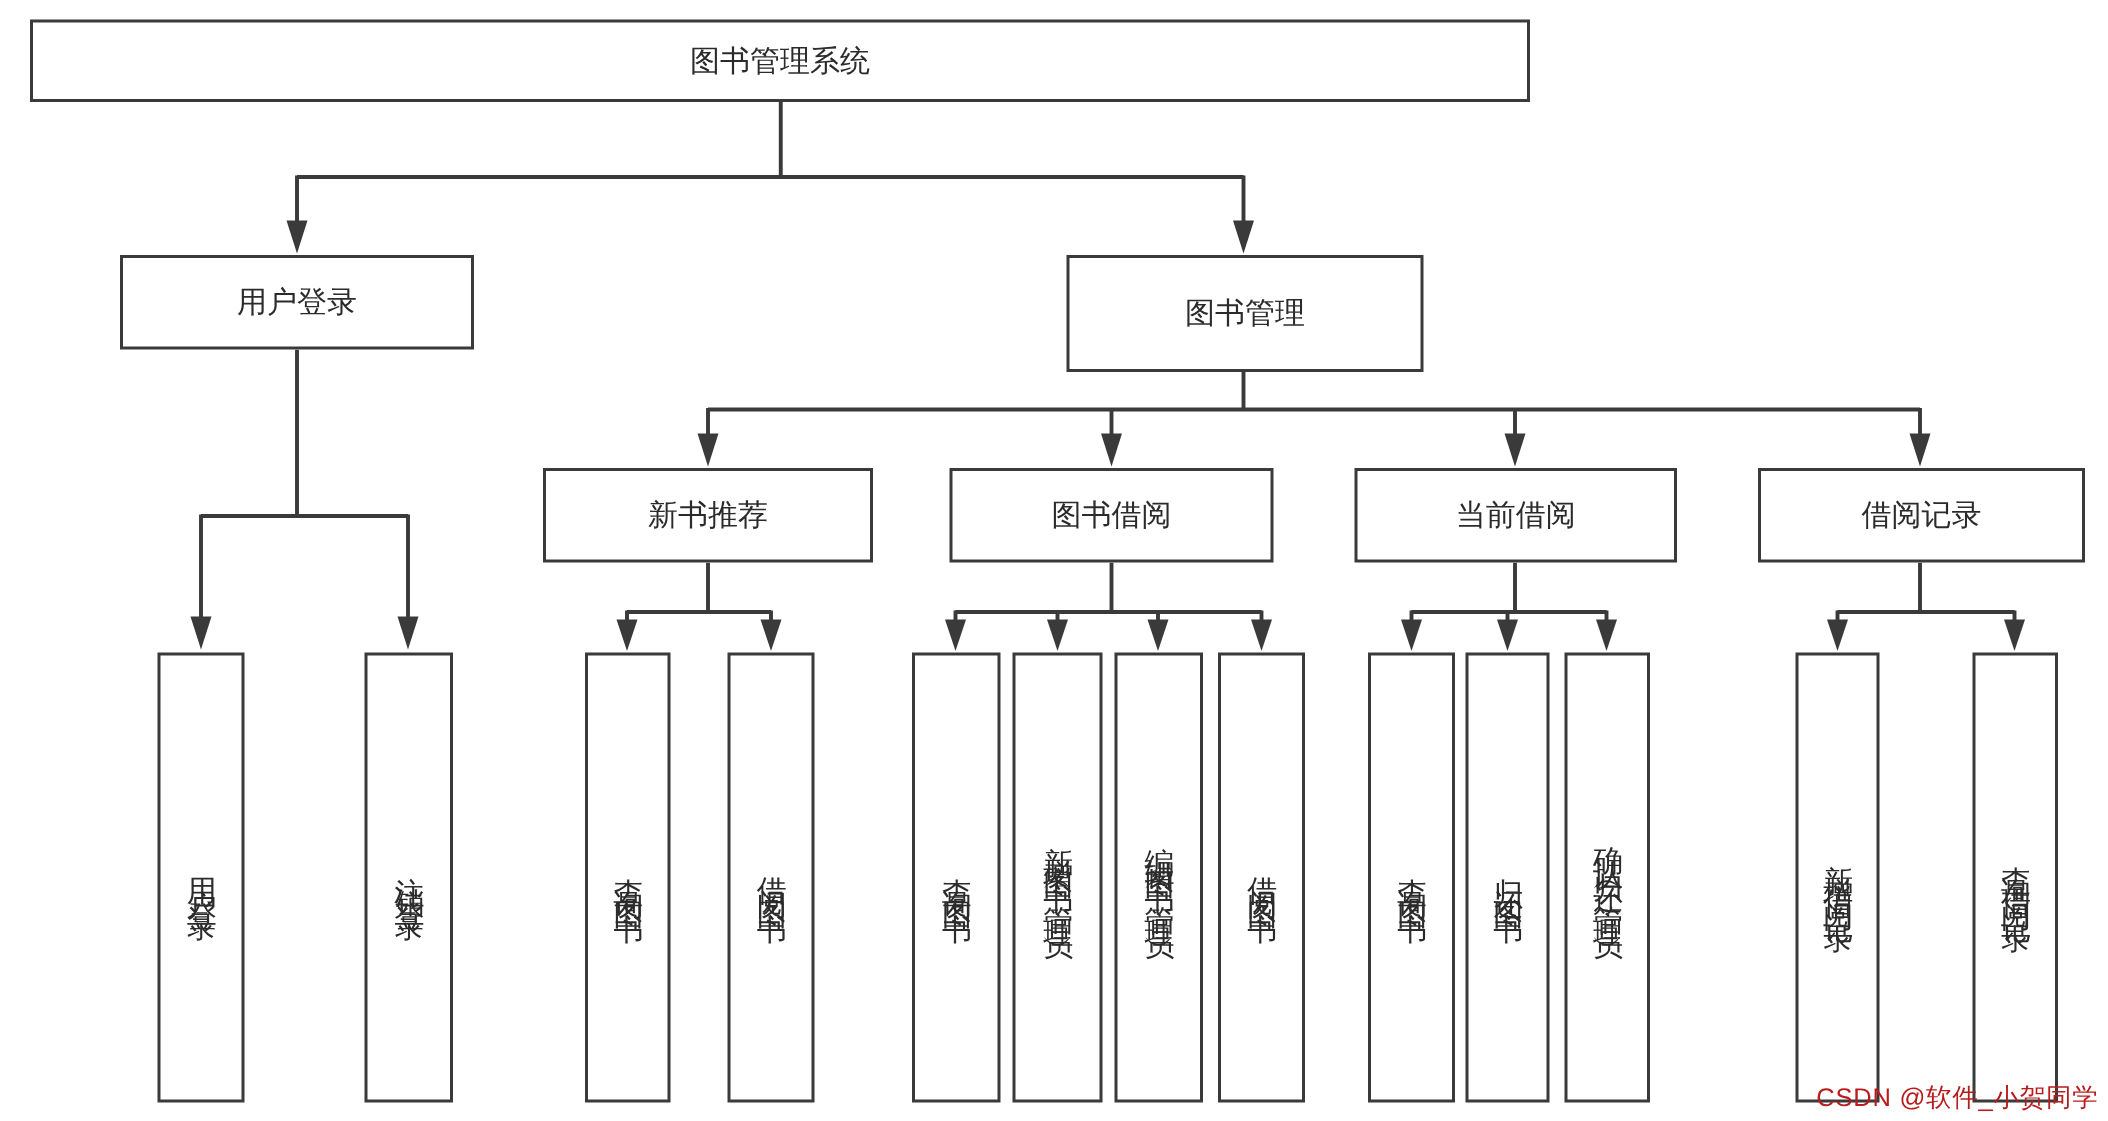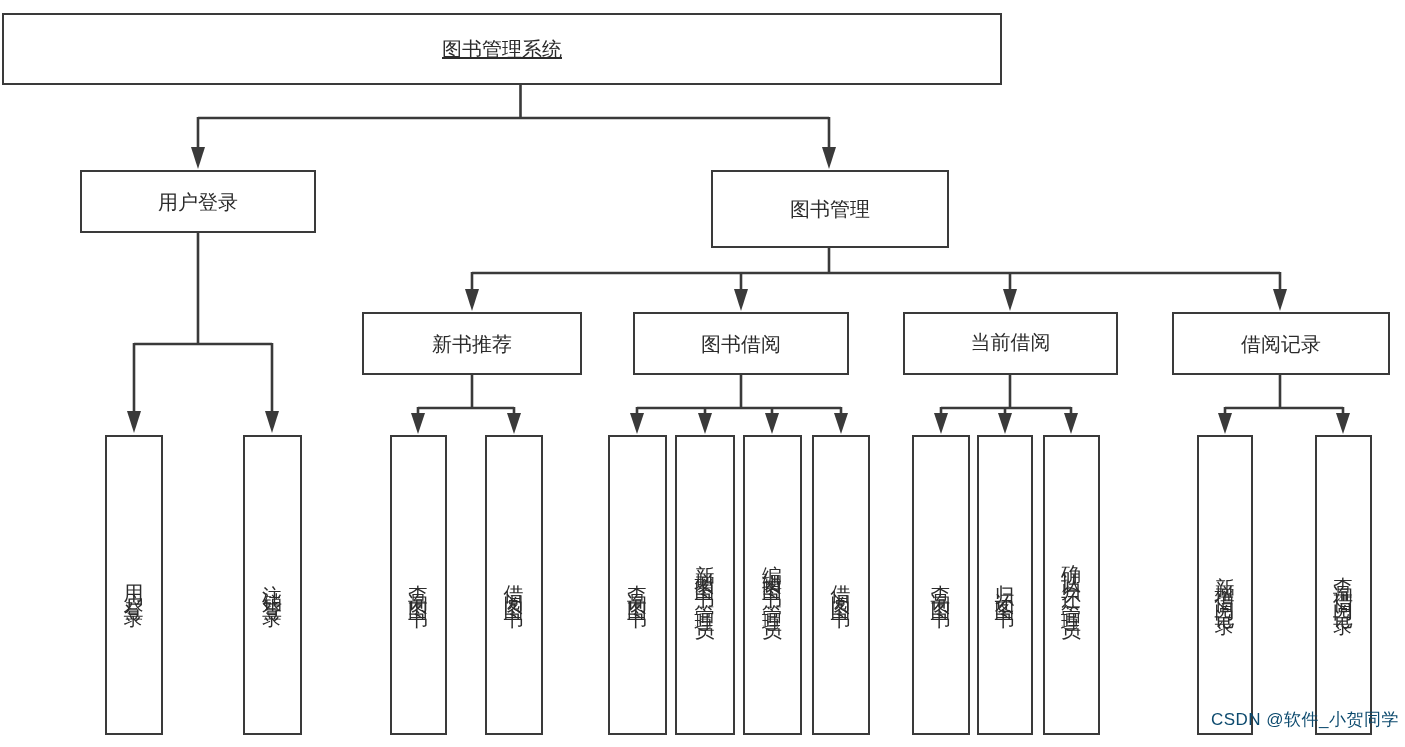--- a/index.html
+++ b/index.html
@@ -47,22 +47,22 @@
   }
   .node.v {
     writing-mode: vertical-rl;
     text-orientation: upright;
     letter-spacing: 8px;
     white-space: normal;
   }
   #watermark {
     position: absolute;
     right: 6px;
-    bottom: 16px;
-    color: #0c4a6e;
+    bottom: 4px;
+    color: #b91c1c;
     font-size: 17px;
     letter-spacing: 0.5px;
     z-index: 5;
   }
 </style>
 </head>
 <body>
 
 <div id="canvas">
 
@@ -102,28 +102,28 @@
       <polygon points="998,413 1012,413 1005,434"></polygon>
       <polygon points="1064,413 1078,413 1071,434"></polygon>
     </g>
     <g>
       <path d="M1280 375 V408 M1225 408 H1343 M1225 407 V415 M1343 407 V415"></path>
       <polygon points="1218,413 1232,413 1225,434"></polygon>
       <polygon points="1336,413 1350,413 1343,434"></polygon>
     </g>
   </svg>
 
-  <div class="node" style="left:2px; top:13px; width:1000px; height:72px;text-decoration:underline;">图书管理系统</div>
+  <div class="node" style="left:20px; top:13px; width:1000px; height:55px;">图书管理系统</div>
 
   <div class="node" style="left:80px; top:170px; width:236px; height:63px;">用户登录</div>
   <div class="node" style="left:711px; top:170px; width:238px; height:78px;">图书管理</div>
 
   <div class="node" style="left:362px; top:312px; width:220px; height:63px;">新书推荐</div>
   <div class="node" style="left:633px; top:312px; width:216px; height:63px;">图书借阅</div>
-  <div class="node" style="left:903px; top:312px; width:215px; height:63px;font-family:Liberation Mono, monospace;">当前借阅</div>
+  <div class="node" style="left:903px; top:312px; width:215px; height:63px;">当前借阅</div>
   <div class="node" style="left:1172px; top:312px; width:218px; height:63px;">借阅记录</div>
 
   <div class="node v" style="left:105px; top:435px; width:58px; height:300px;">用户登录</div>
   <div class="node v" style="left:243px; top:435px; width:59px; height:300px;">注销登录</div>
 
   <div class="node v" style="left:390px; top:435px; width:57px; height:300px;">查询图书</div>
   <div class="node v" style="left:485px; top:435px; width:58px; height:300px;">借阅图书</div>
 
   <div class="node v" style="left:608px; top:435px; width:59px; height:300px;">查询图书</div>
   <div class="node v" style="left:675px; top:435px; width:60px; height:300px;">新增图书（管理员）</div>

